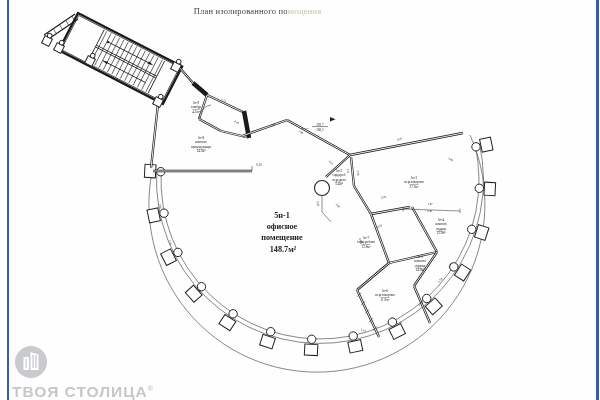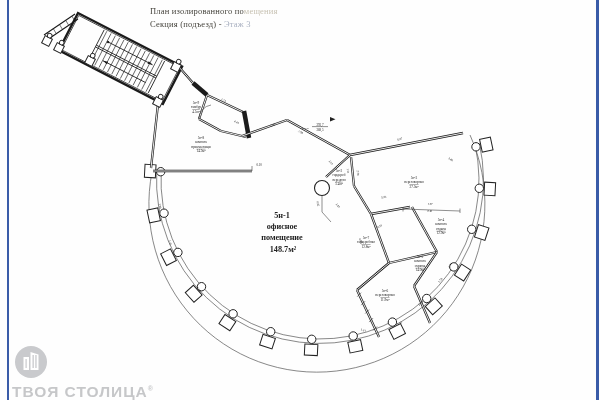--- a/index.html
+++ b/index.html
@@ -4,21 +4,21 @@
 <style>
   html,body{margin:0;padding:0;}
   body{
     width:600px;height:400px;position:relative;overflow:hidden;
     background:#fefefe;font-family:"Liberation Serif",serif;
   }
   .vline{position:absolute;top:0;height:400px;}
   #vline-left{left:7px;width:2px;}
   #vline-right{left:596px;width:2.5px;}
   .title{
-    position:absolute;left:150px;top:5px;width:215px;text-align:left;
+    position:absolute;left:150px;top:5px;width:215px;text-align:center;
     font-size:8.5px;color:#45433c;letter-spacing:.2px;line-height:13px;
   }
   .title .faded1{color:#c7c1b2;}
   .title .faded2{color:#a9b0c0;}
   .title .t2{padding-right:14px;}
   svg{position:absolute;left:0;top:0;}
   svg text{font-family:"Liberation Serif",serif;fill:#222;}
   .wm{position:absolute;left:12px;top:345px;}
   .wm-icon{position:absolute;left:2px;top:0;}
   .wm-text{
@@ -29,21 +29,20 @@
   .wm-text sup{font-size:7px;letter-spacing:0;}
 </style>
 </head>
 <body>
 
 <div id="vline-left" class="vline" style="background: rgb(58, 92, 168);"></div>
 <div id="vline-right" class="vline" style="background: rgb(58, 92, 168);"></div>
 
 <div class="title">
   <div class="t1"><span>План изолированного по</span><span class="faded1">мещения</span></div>
-  <div class="t2"><span>Секция (подъезд) - </span><span class="faded2">Этаж 3</span></div>
 </div>
 
 <svg width="600" height="400" viewBox="0 0 600 400">
 
   <g fill="none" stroke="#555" stroke-width="0.7">
     <path d="M152,172 A168,168 0 1 0 470,135"></path>
     <path d="M156.7,171.4 A163.5,163.5 0 1 0 479.3,143.2"></path>
     <path d="M161.2,171.7 A159,159 0 1 0 474.9,144.2"></path>
   </g>
 

